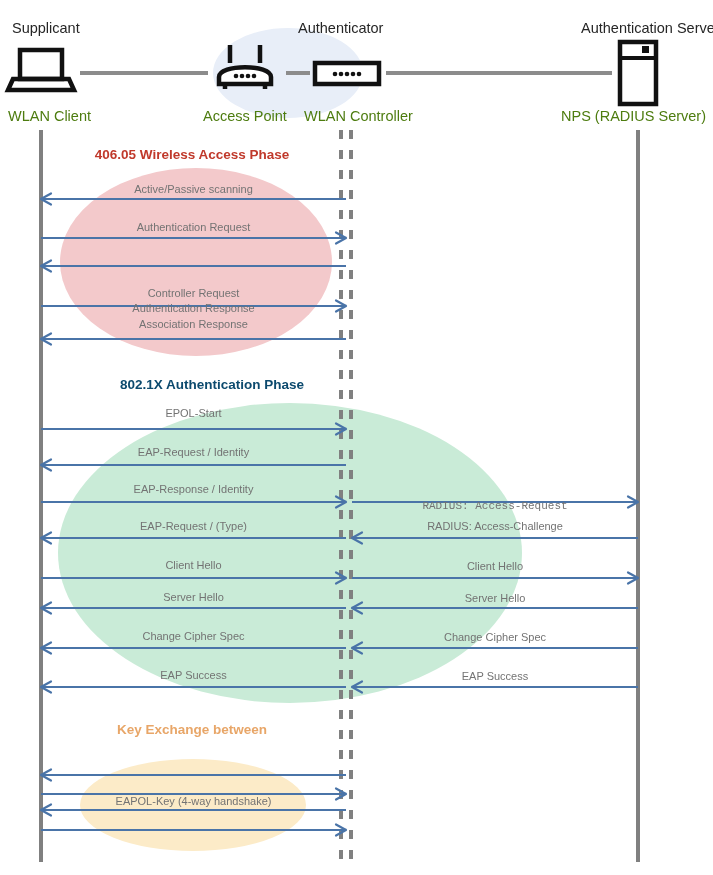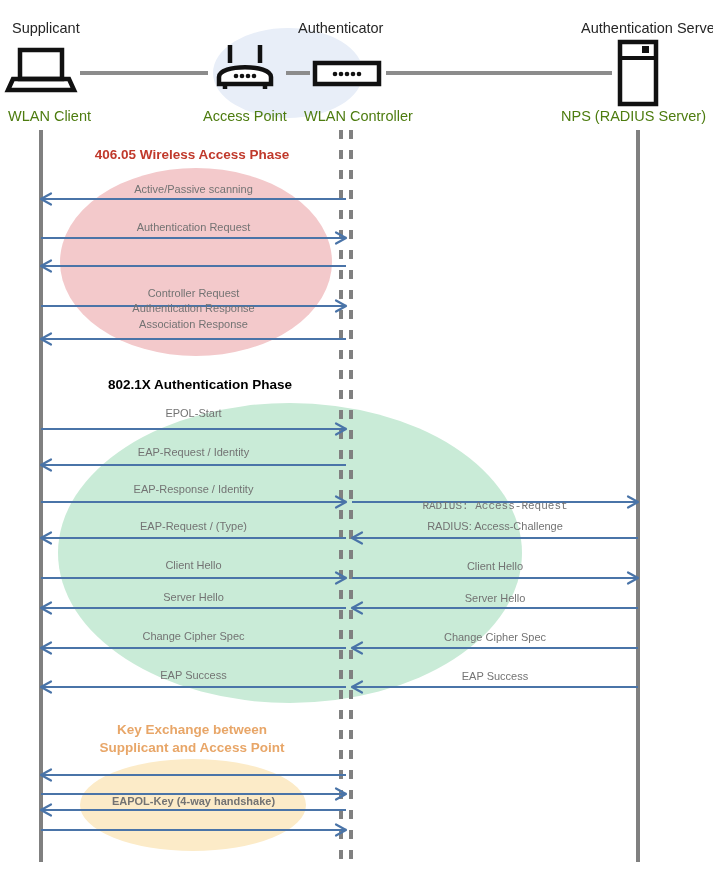--- a/index.html
+++ b/index.html
@@ -136,41 +136,40 @@
       <div class="role-title" style="left: 561px; top: 20px; margin-left: 20px;">Authentication Server</div>
     </div>
   <div id="device-labels">
       <div class="dev-label" style="left: 8px; top: 108px;">WLAN Client</div>
       <div class="dev-label" style="left: 203px; top: 108px;">Access Point</div>
       <div class="dev-label" style="left: 304px; top: 108px;">WLAN Controller</div>
       <div class="dev-label" style="left: 561px; top: 108px; text-align: right;">NPS (RADIUS Server)</div>
     </div>
   <div id="phase-titles">
       <div class="phase-title" style="left: 192px; top: 147px; color: rgb(192, 57, 43); transform: translateX(-50%);">406.05 Wireless Access Phase</div>
-      <div class="phase-title" style="left: 200px; top: 377px; color: #000000; transform: translateX(-50%);">802.1X Authentication Phase</div>
+      <div class="phase-title" style="left: 212px; top: 377px; color: #0c4a6e; transform: translateX(-50%);">802.1X Authentication Phase</div>
       <div class="phase-title" style="left: 192px; top: 722px; color: rgb(232, 166, 104); transform: translateX(-50%);">
         <div>Key Exchange between</div>
-        <div style="margin-top: 3px;">Supplicant and Access Point</div>
       </div>
     </div>
   <div id="message-labels">
       <div class="msg-label" style="left: 193.5px; top: 183px;">Active/Passive scanning</div>
       <div class="msg-label" style="left: 193.5px; top: 221px;">Authentication  Request</div>
       <div class="msg-label" style="left: 193.5px; top: 267px; margin-top: 35px;">Authentication  Response</div>
       <div class="msg-label" style="left: 193.5px; top: 287px;">Controller Request</div>
       <div class="msg-label" style="left: 193.5px; top: 318px;">Association Response</div>
       <div class="msg-label" style="left: 193.5px; top: 407px;">EPOL-Start</div>
       <div class="msg-label" style="left: 193.5px; top: 446px;">EAP-Request / Identity</div>
       <div class="msg-label" style="left: 193.5px; top: 483px;">EAP-Response / Identity</div>
       <div class="msg-label" style="left: 193.5px; top: 520px;">EAP-Request / (Type)</div>
       <div class="msg-label" style="left: 193.5px; top: 559px;">Client Hello</div>
       <div class="msg-label" style="left: 193.5px; top: 591px;">Server Hello</div>
       <div class="msg-label" style="left: 193.5px; top: 630px;">Change Cipher Spec</div>
       <div class="msg-label" style="left: 193.5px; top: 669px;">EAP Success</div>
-      <div class="msg-label" style="left: 193.5px; top: 795px; font-weight: bold;">EAPOL-Key (4-way handshake)</div>
+      <div class="msg-label" style="left: 193.5px; top: 795px;">EAPOL-Key (4-way handshake)</div>
       <div class="msg-label" style="left: 495px; top: 500px; font-family: Liberation Mono, monospace;">RADIUS: Access-Request</div>
       <div class="msg-label" style="left: 495px; top: 520px;">RADIUS: Access-Challenge</div>
       <div class="msg-label" style="left: 495px; top: 560px;">Client Hello</div>
       <div class="msg-label" style="left: 495px; top: 592px;">Server Hello</div>
       <div class="msg-label" style="left: 495px; top: 631px;">Change Cipher Spec</div>
       <div class="msg-label" style="left: 495px; top: 670px;">EAP Success</div>
     </div>
 
 </div>
 

